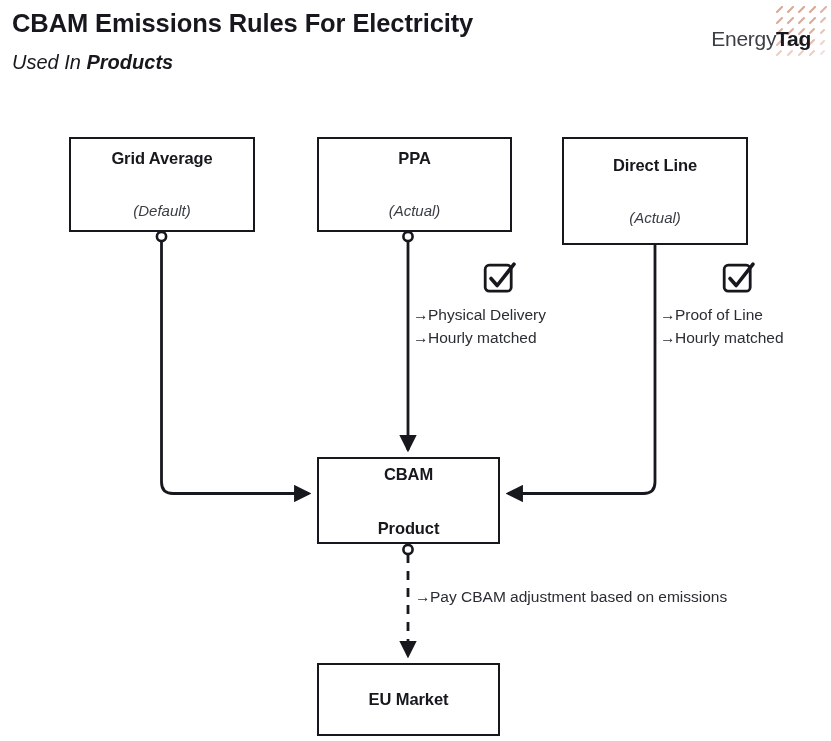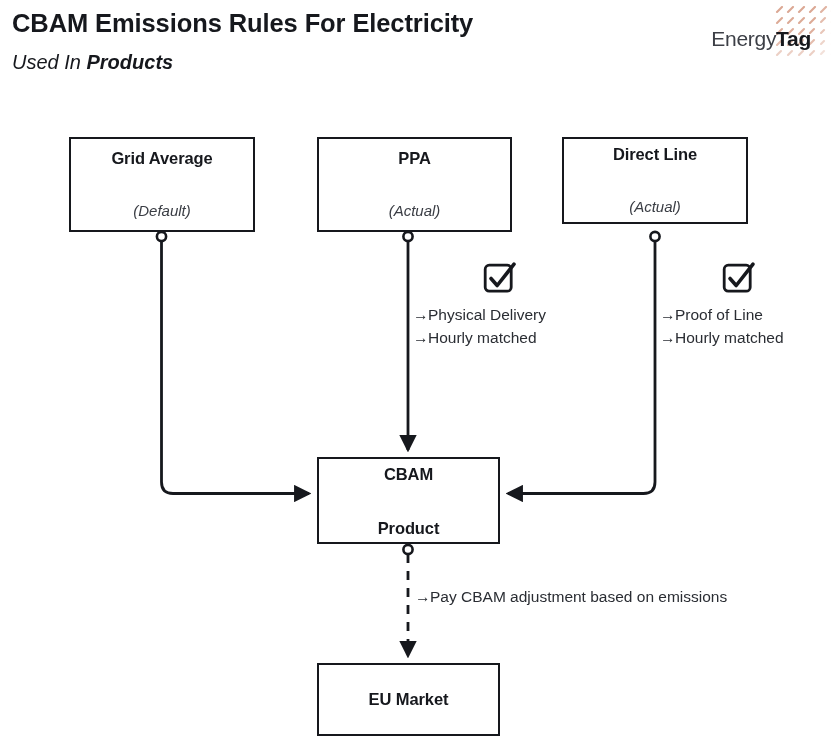--- a/index.html
+++ b/index.html
@@ -115,21 +115,21 @@
   .node-sub {
     font-size: 15px;
     font-style: italic;
     color: #3a3d44;
     line-height: 20px;
     margin-top: 2px;
   }
 
   #node-grid-average { left: 69px;  top: 137px; width: 186px; height: 95px; }
   #node-ppa          { left: 317px; top: 137px; width: 195px; height: 95px; }
-  #node-direct-line  { left: 562px; top: 137px; width: 186px; height: 87px; }
+  #node-direct-line  { left: 562px; top: 137px; width: 186px; height: 108px; }
   #node-cbam-product { left: 317px; top: 457px; width: 183px; height: 87px; }
   #node-eu-market    { left: 317px; top: 663px; width: 183px; height: 73px; }
 
   #node-cbam-product .node-title { line-height: 24px; }
 
   
   .requirements {
     position: absolute;
   }
   .check-icon {

